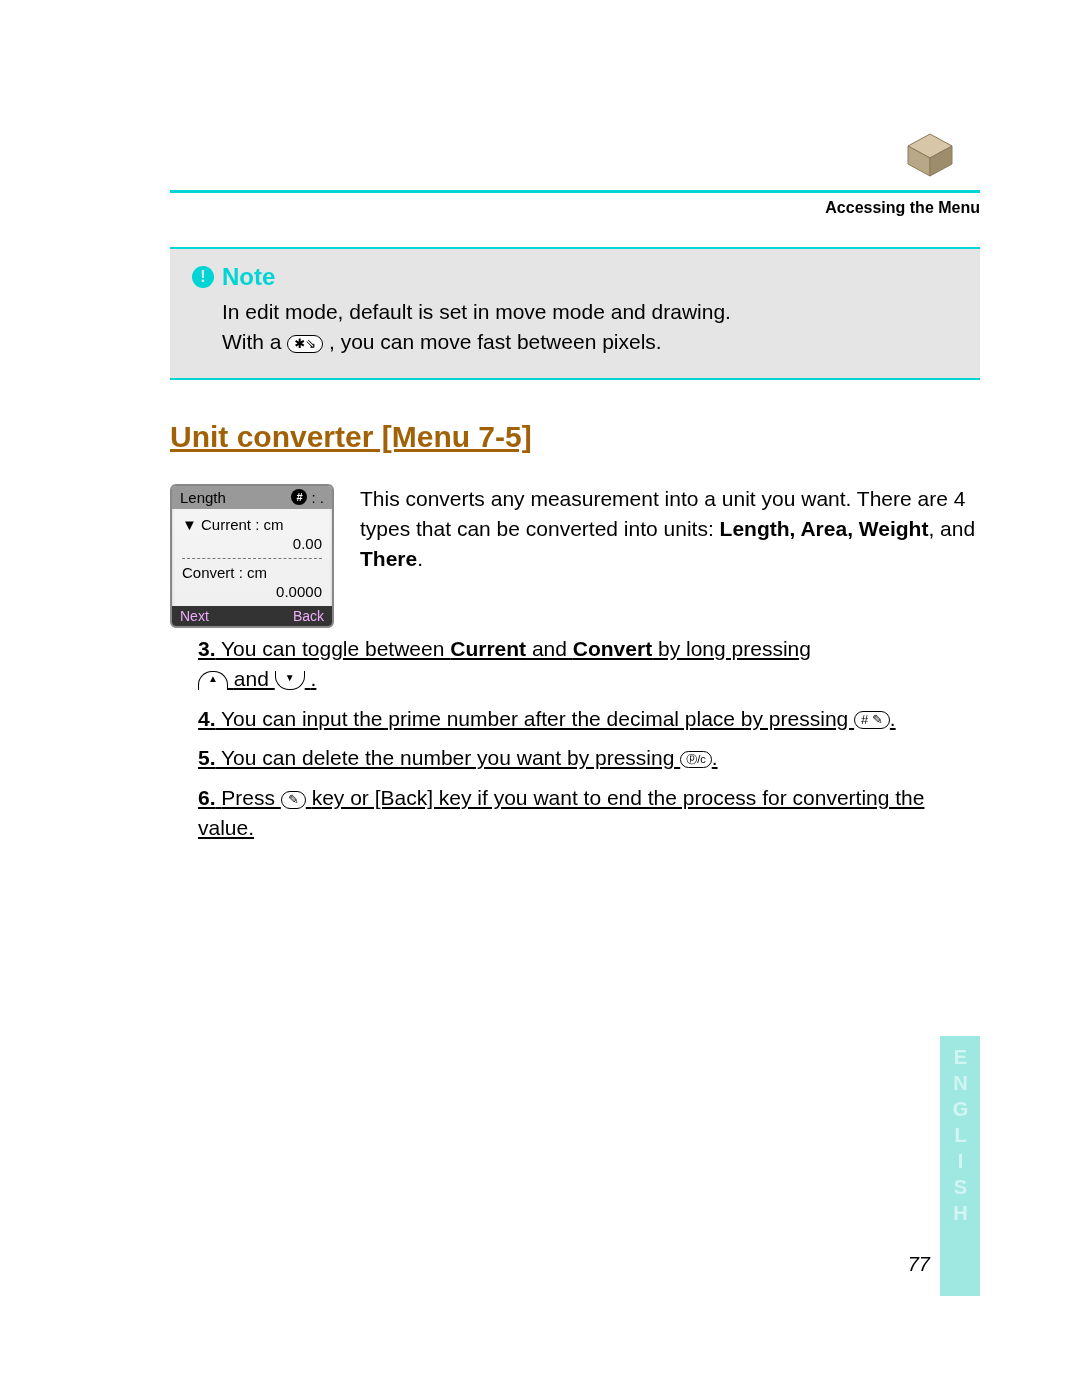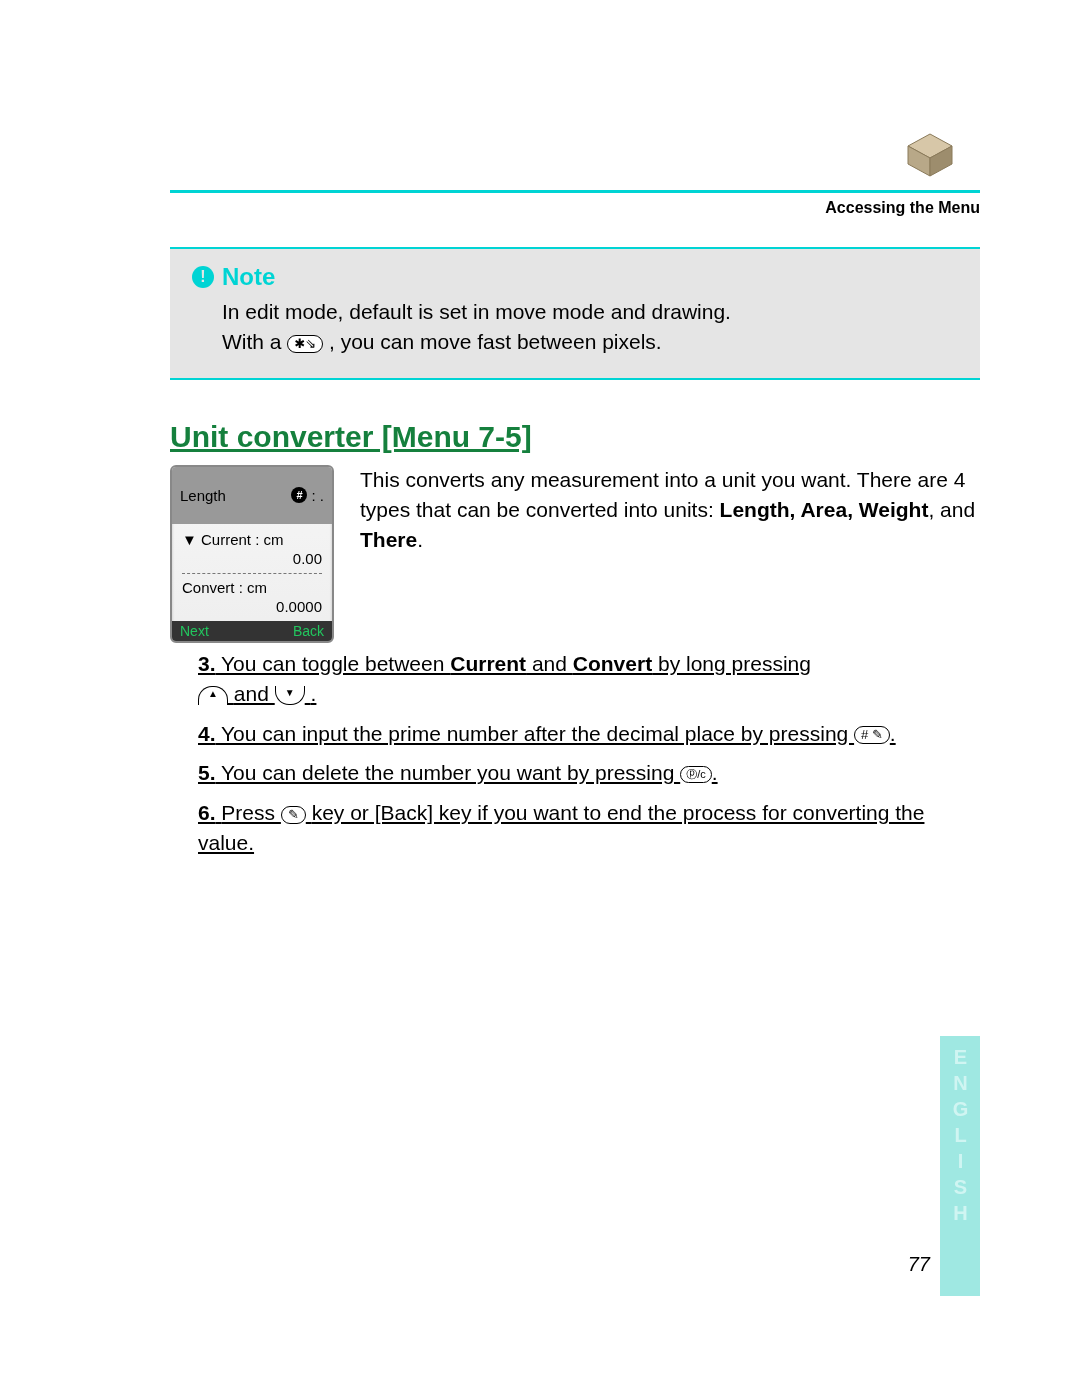--- a/index.html
+++ b/index.html
@@ -71,25 +71,25 @@
     display: inline-block;
     border: 1.5px solid #000;
     border-radius: 12px;
     padding: 0 6px;
     font-size: 13px;
     line-height: 16px;
     vertical-align: middle;
     background: #fff;
   }
   .section-title {
-    color: #15803d;
+    color: #a16207;
     font-size: 30px;
     font-weight: bold;
     text-decoration: underline;
-    margin: 30px 0 11px 0;
+    margin: 30px 0 30px 0;
   }
   .content-row {
     display: flex;
     gap: 20px;
   }
   .phone-screen {
     flex: 0 0 170px;
   }
   .screen-box {
     border: 2px solid #888;
@@ -98,21 +98,21 @@
     width: 160px;
     font-size: 15px;
     box-shadow: inset 0 0 3px rgba(0,0,0,.2);
   }
   .screen-titlebar {
     background: #999;
     color: #000;
     display: flex;
     align-items: center;
     justify-content: space-between;
-    padding: 20px 8px;
+    padding: 3px 8px;
     border-radius: 4px 4px 0 0;
     font-size: 15px;
   }
   .titlebar-badge {
     display:inline-flex;
     align-items:center;
     gap:4px;
   }
   .badge-circle {
     width:16px;height:16px;border-radius:50%;background:#000;color:#fff;
@@ -123,21 +123,21 @@
     text-align: right;
     line-height: 1.3;
   }
   .screen-body .lbl { text-align:left;}
   .screen-sep {
     border-top: 1px dashed #777;
     margin: 4px 0;
   }
   .screen-softkeys {
     display:flex;justify-content:space-between;
-    background:#333;color:#22c55e;font-size:14px;
+    background:#333;color:#f0abfc;font-size:14px;
     padding:2px 8px;border-radius:0 0 4px 4px;
   }
   .body-text {
     font-size: 21px;
     line-height: 1.42;
   }
   ol.steps {
     font-size: 21px;
     line-height: 1.42;
     padding-left: 28px;

